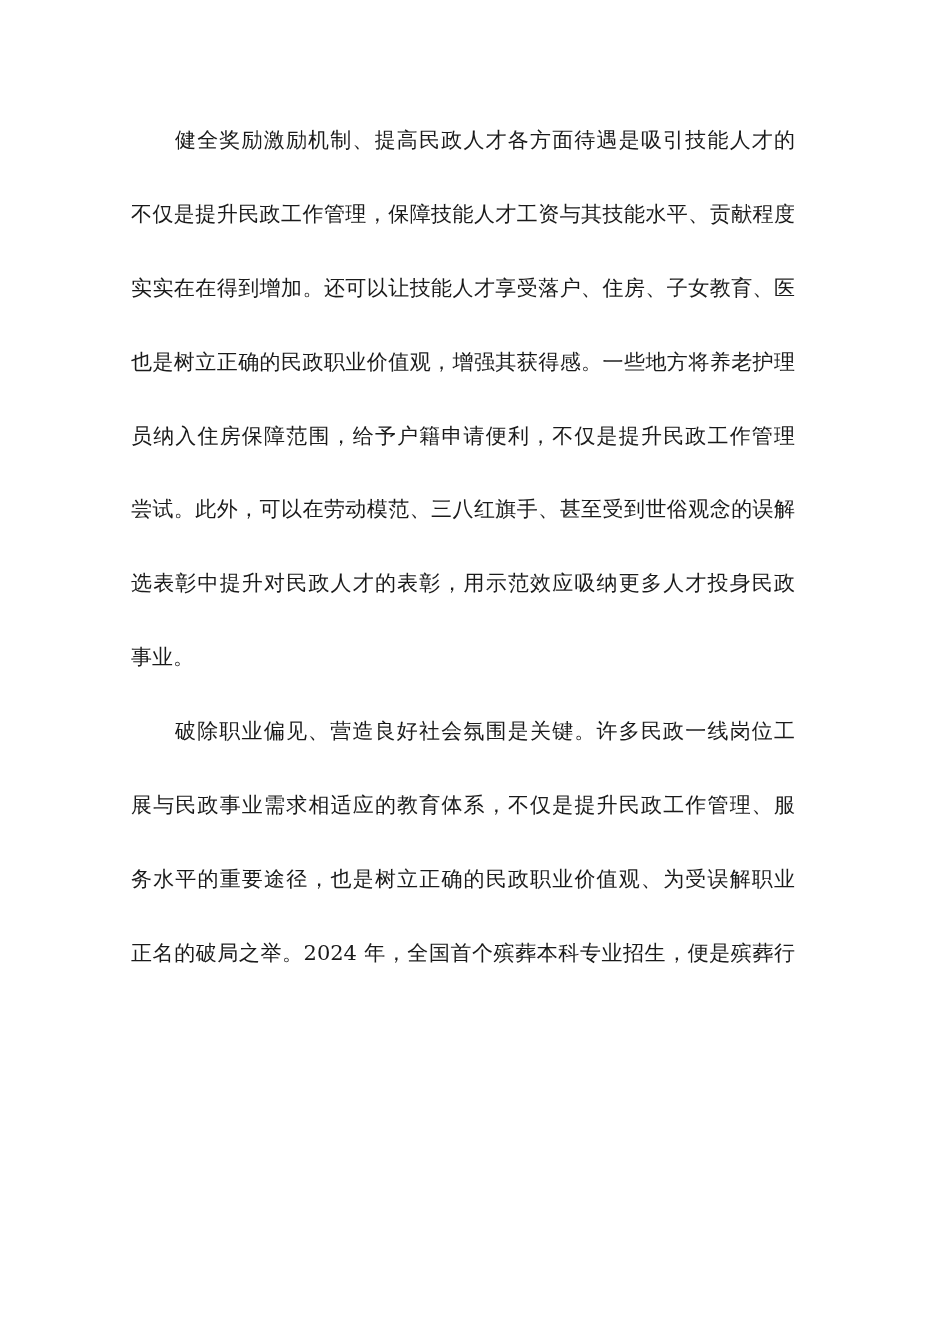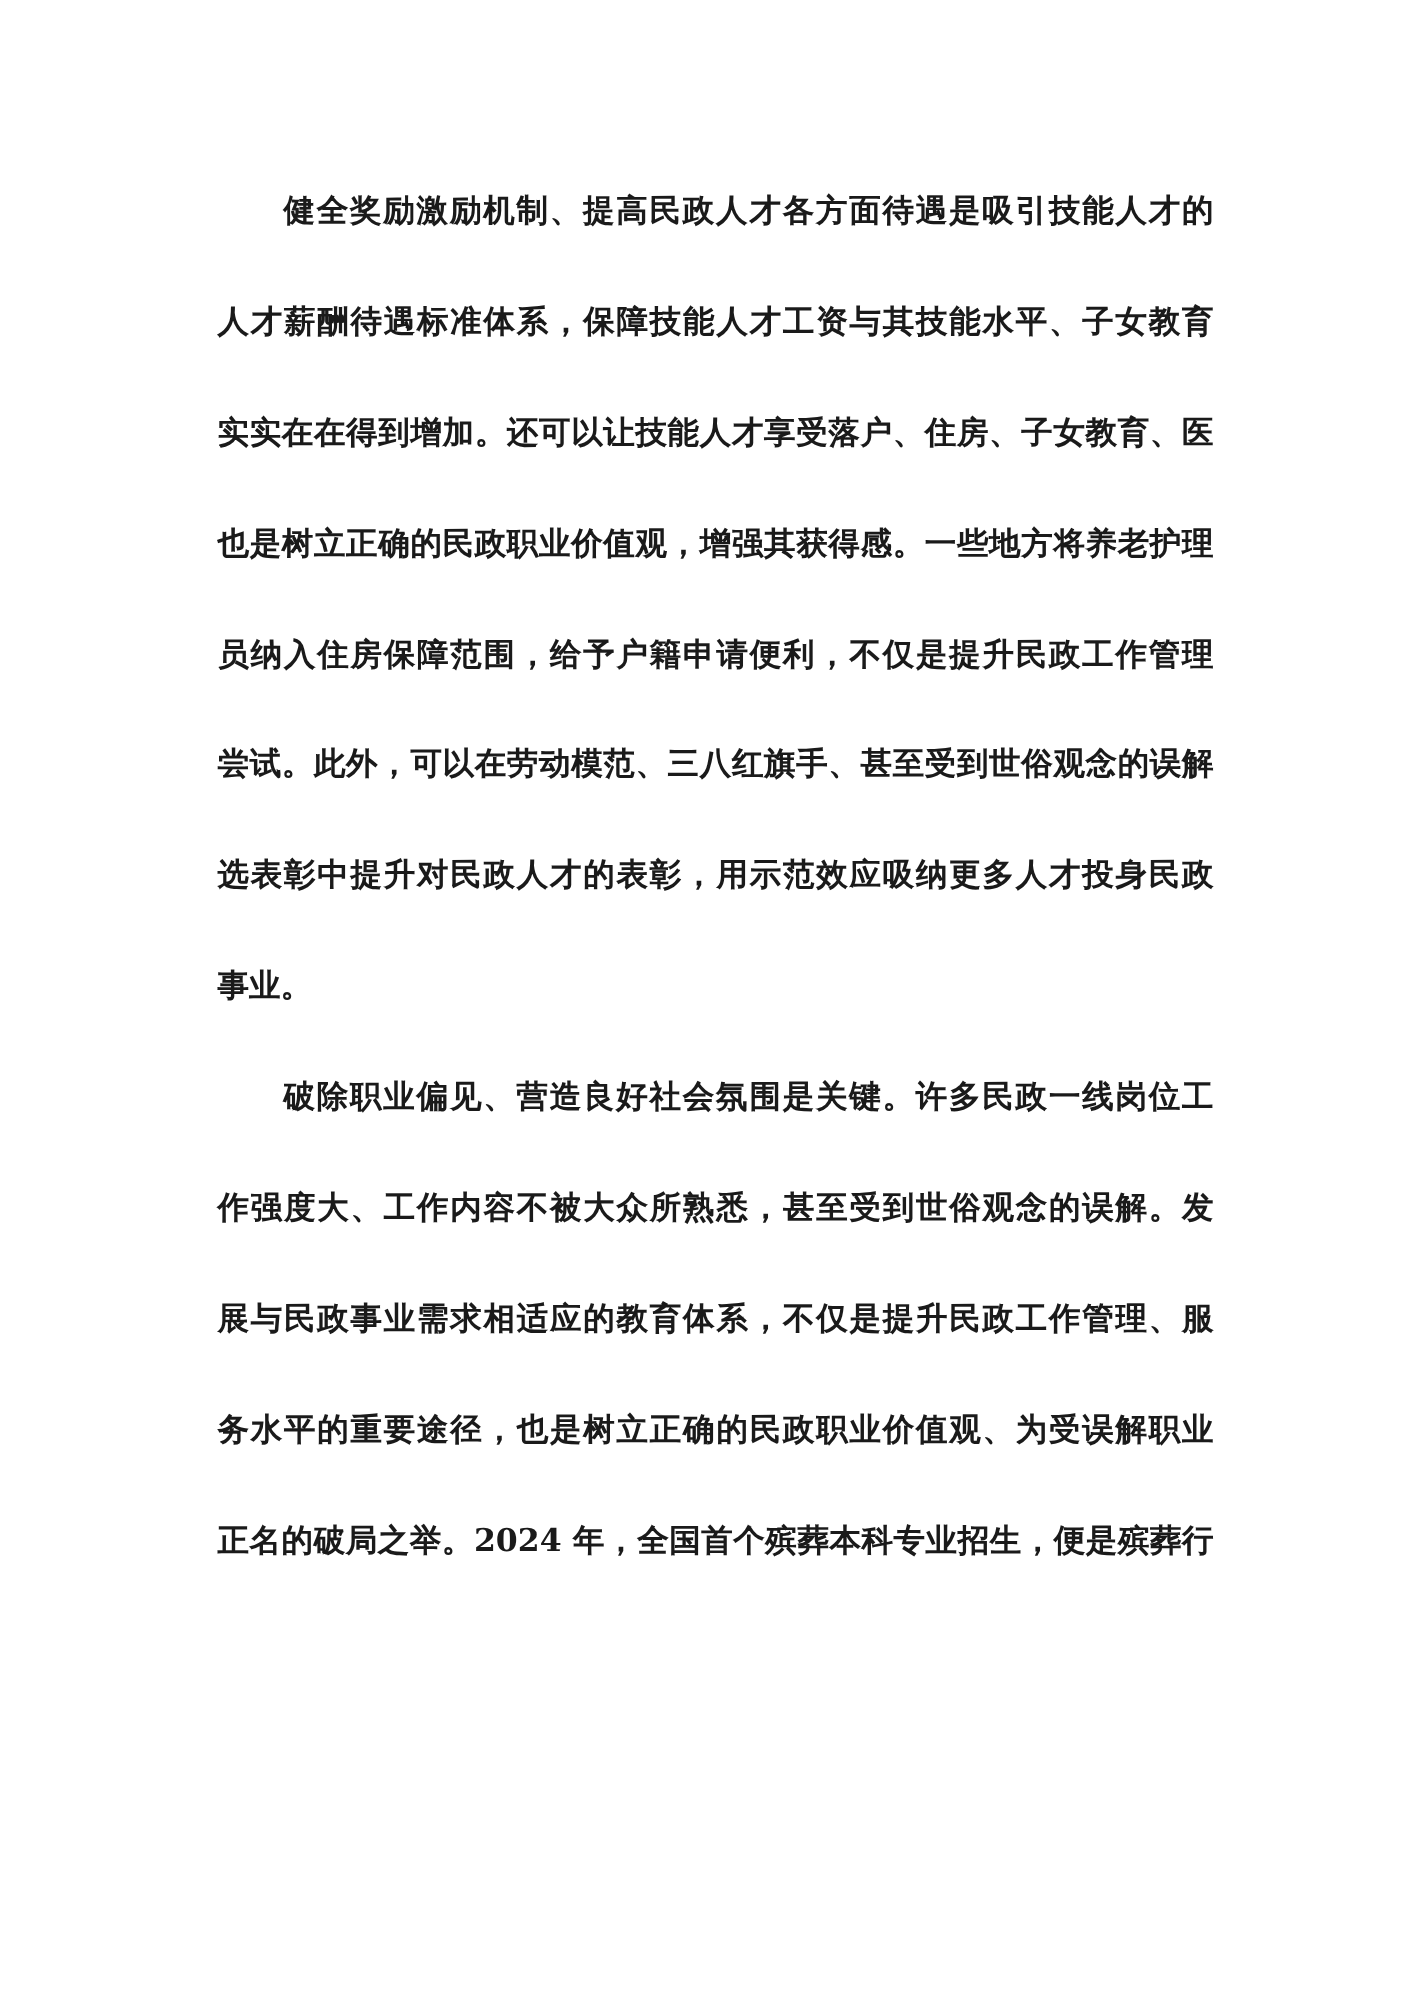--- a/index.html
+++ b/index.html
@@ -10,24 +10,23 @@
     body {
       width: 950px;
       height: 1344px;
       position: relative;
       overflow: hidden;
       font-family: "DejaVu Serif", "Liberation Serif", serif;
       color: #1a1a1a;
     }
     .page {
       position: absolute;
-      left: 145px;
+      left: 131px;
       top: 121px;
       width: 664px;
-      font-weight: bold;
     }
     .line {
       height: 73.9px;
       line-height: 38px;
       font-size: 21px;
       white-space: nowrap;
       text-align: justify;
       text-align-last: justify;
       display: block;
     }
@@ -37,28 +36,27 @@
     .line.last {
       text-align-last: left;
     }
   </style>
 </head>
 <body>
 
 <div class="page">
   <div>
     <span class="line indent">健全奖励激励机制、提高民政人才各方面待遇是吸引技能人才的</span>
-    <span class="line">人才薪酬待遇标准体系，保障技能人才工资与其技能水平、子女教育</span>
+    <span class="line">不仅是提升民政工作管理，保障技能人才工资与其技能水平、贡献程度</span>
     <span class="line">实实在在得到增加。还可以让技能人才享受落户、住房、子女教育、医</span>
     <span class="line">也是树立正确的民政职业价值观，增强其获得感。一些地方将养老护理</span>
     <span class="line">员纳入住房保障范围，给予户籍申请便利，不仅是提升民政工作管理</span>
     <span class="line">尝试。此外，可以在劳动模范、三八红旗手、甚至受到世俗观念的误解</span>
     <span class="line">选表彰中提升对民政人才的表彰，用示范效应吸纳更多人才投身民政</span>
     <span class="line last">事业。</span>
   </div>
   <div>
     <span class="line indent">破除职业偏见、营造良好社会氛围是关键。许多民政一线岗位工</span>
-    <span class="line">作强度大、工作内容不被大众所熟悉，甚至受到世俗观念的误解。发</span>
     <span class="line">展与民政事业需求相适应的教育体系，不仅是提升民政工作管理、服</span>
     <span class="line">务水平的重要途径，也是树立正确的民政职业价值观、为受误解职业</span>
     <span class="line">正名的破局之举。2024 年，全国首个殡葬本科专业招生，便是殡葬行</span>
   </div>
 </div>
 
 </body></html>

